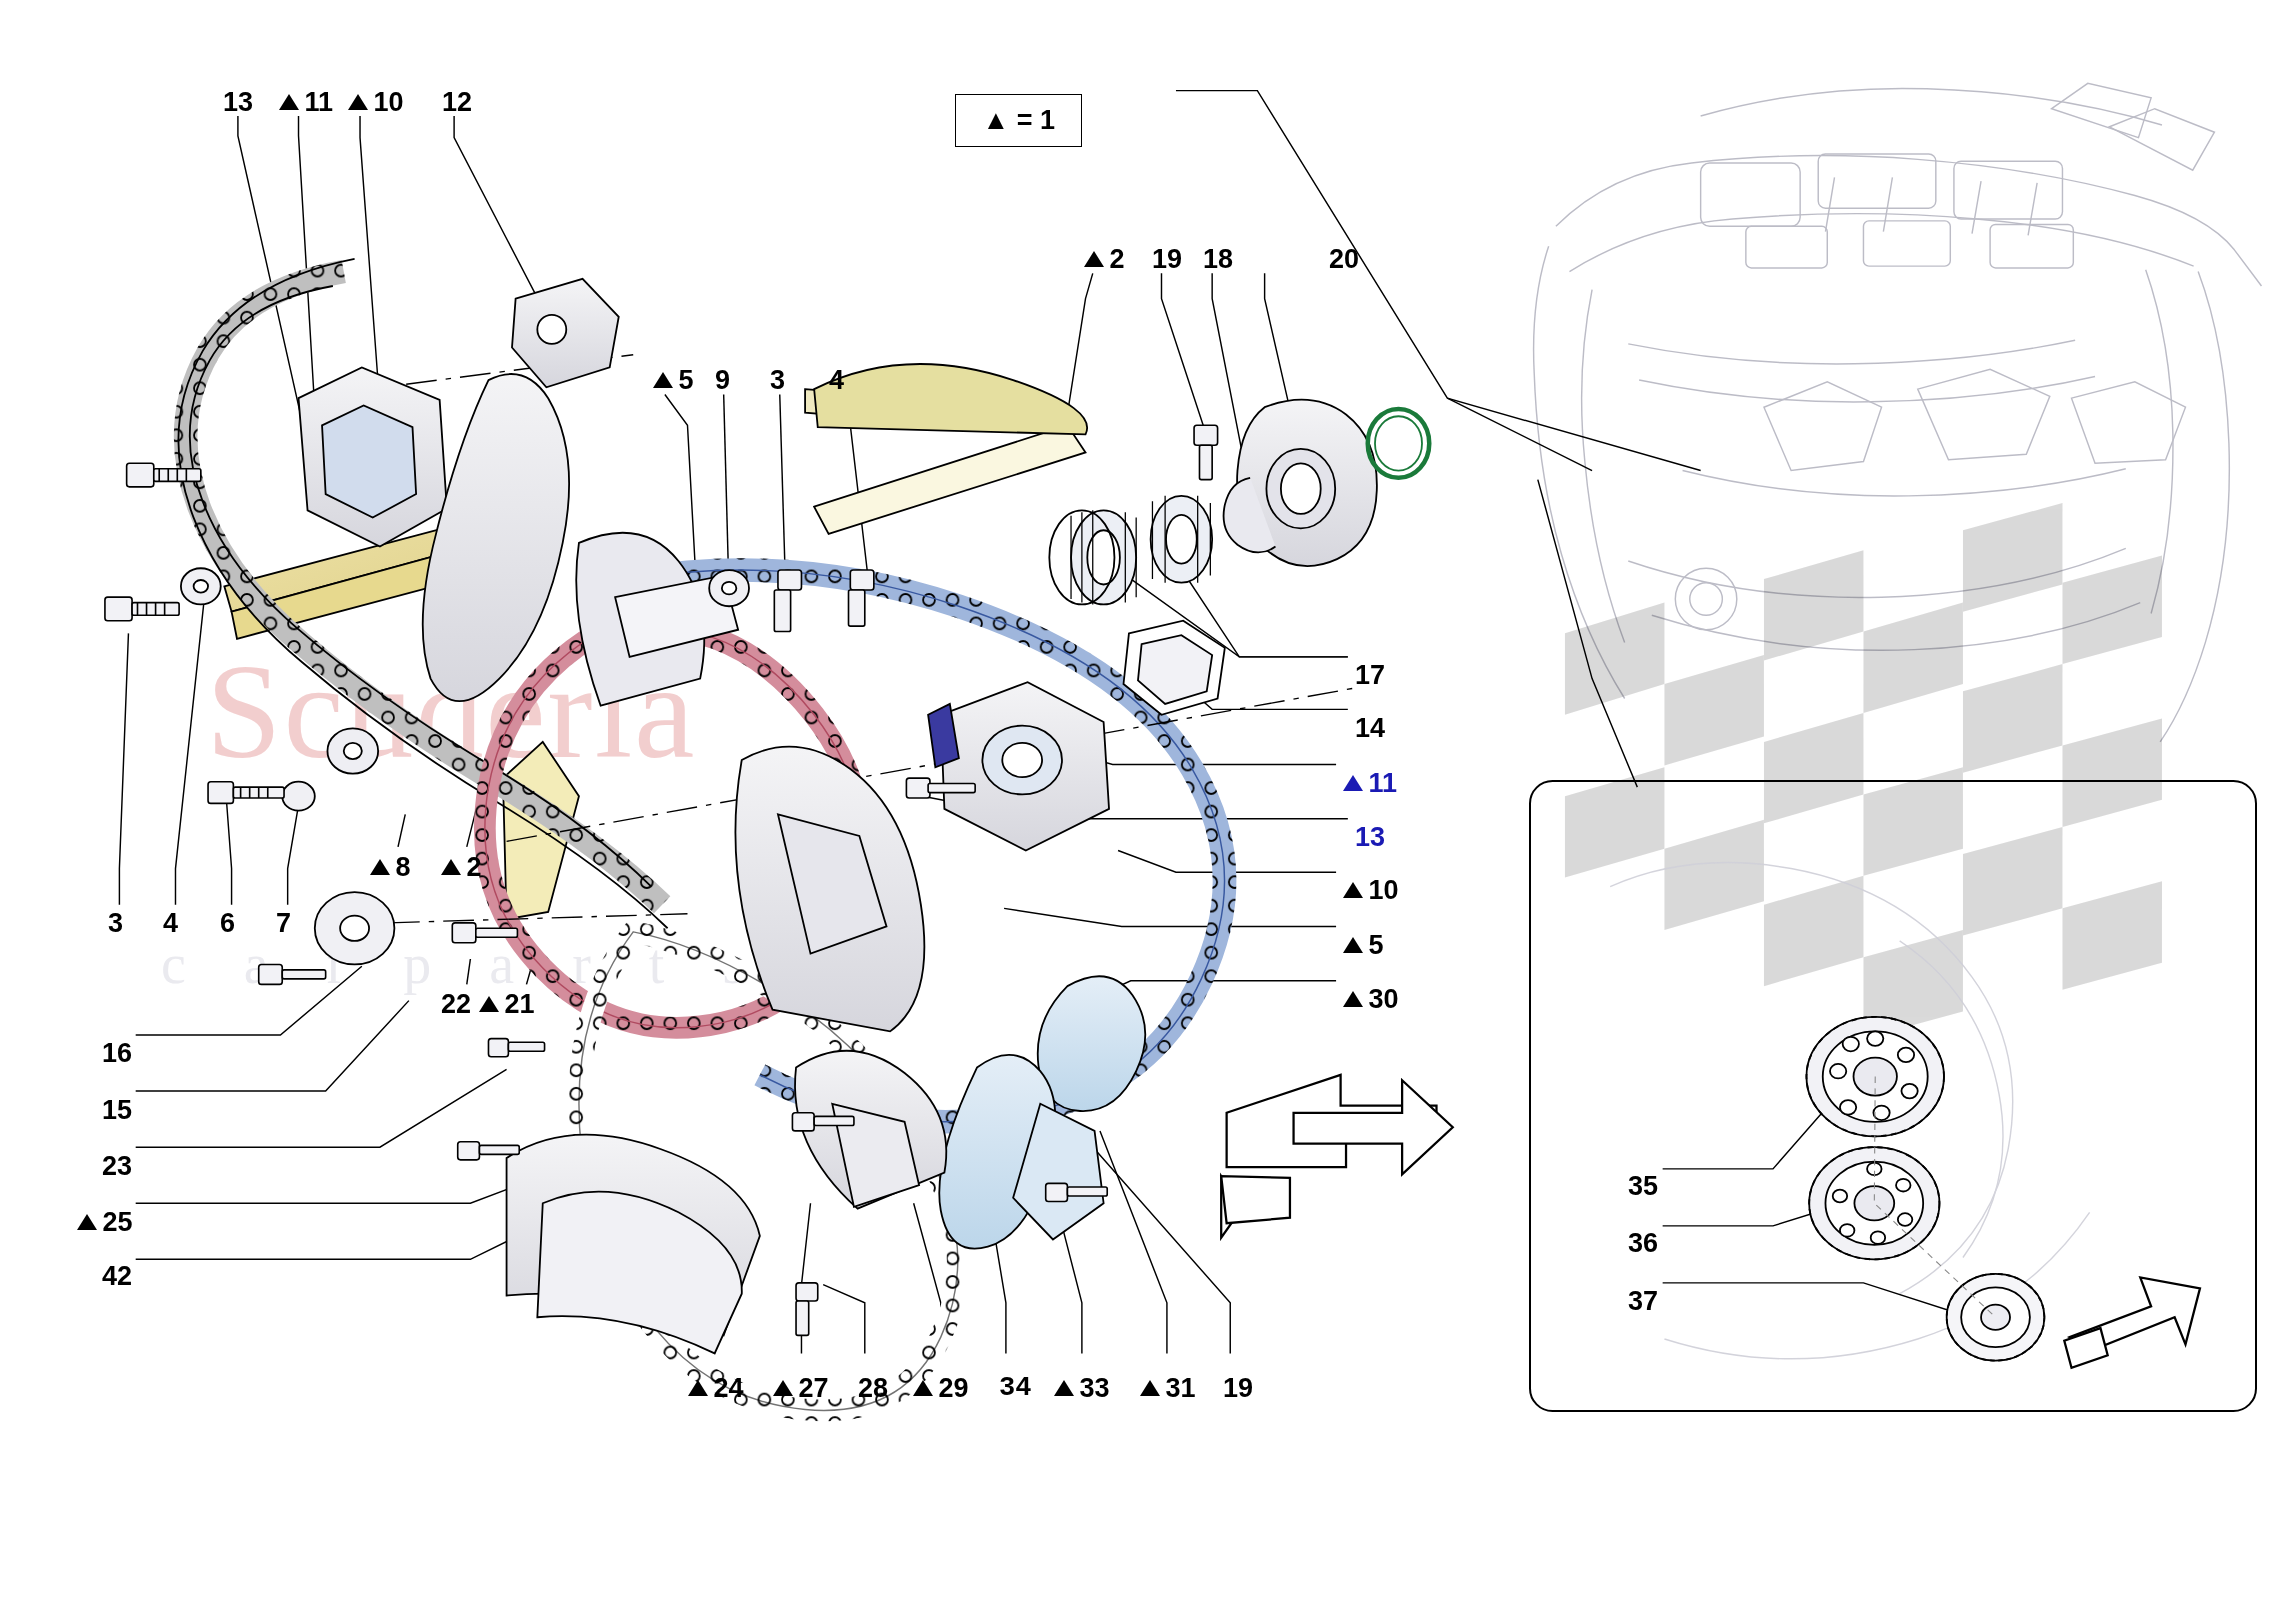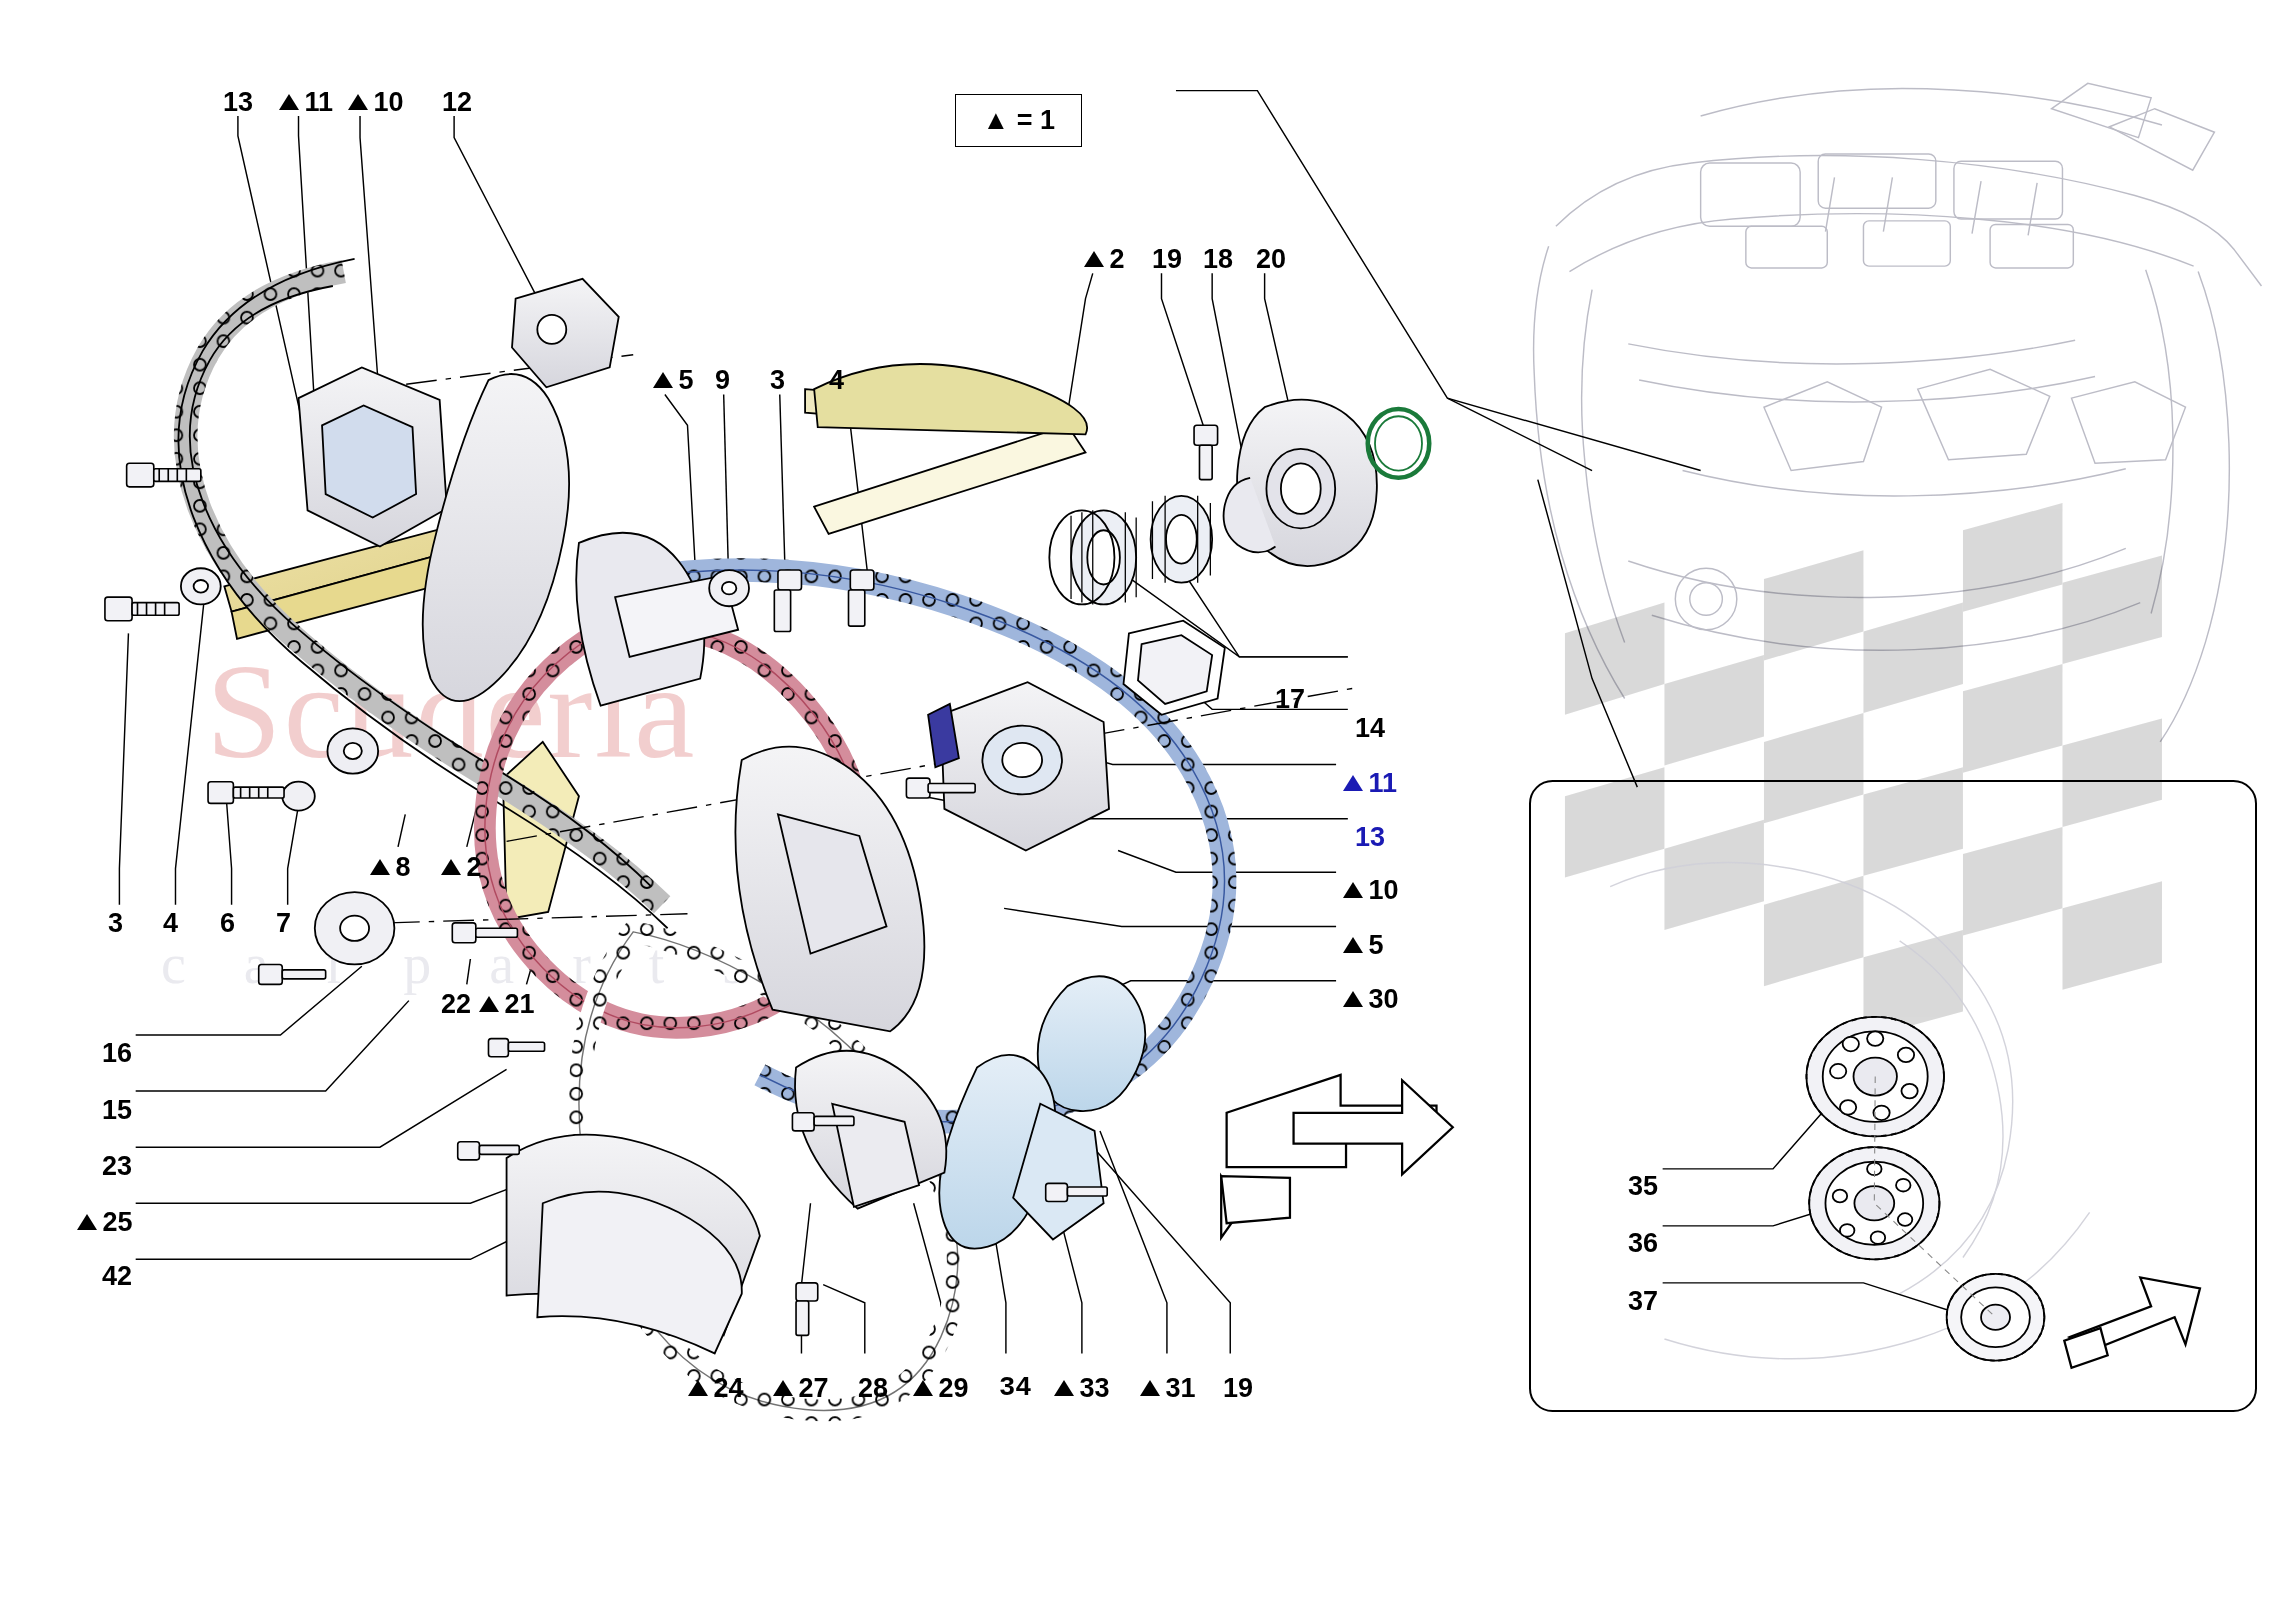--- a/index.html
+++ b/index.html
@@ -458,22 +458,22 @@
       <div class="lbl" style="left: 279px; top: 89px;"><span class="tri"></span><span>11</span></div>
       <div class="lbl" style="left: 348px; top: 89px;"><span class="tri"></span><span>10</span></div>
       <div class="lbl" style="left: 442px; top: 89px;"><span>12</span></div>
       <div class="lbl" style="left: 653px; top: 367px;"><span class="tri"></span><span>5</span></div>
       <div class="lbl" style="left: 715px; top: 367px;"><span>9</span></div>
       <div class="lbl" style="left: 770px; top: 367px;"><span>3</span></div>
       <div class="lbl" style="left: 829px; top: 367px;"><span>4</span></div>
       <div class="lbl" style="left: 1084px; top: 246px;"><span class="tri"></span><span>2</span></div>
       <div class="lbl" style="left: 1152px; top: 246px;"><span>19</span></div>
       <div class="lbl" style="left: 1203px; top: 246px;"><span>18</span></div>
-      <div class="lbl" style="left: 1256px; top: 246px;"><span>20</span></div>
-      <div class="lbl" style="left: 1275px; top: 662px; margin-top: 24px;"><span>17</span></div>
+      <div class="lbl" style="left: 1329px; top: 246px;"><span>20</span></div>
+      <div class="lbl" style="left: 1355px; top: 662px;"><span>17</span></div>
       <div class="lbl" style="left: 1355px; top: 715px;"><span>14</span></div>
       <div class="lbl blue" style="left: 1343px; top: 770px;"><span class="tri blue"></span><span>11</span></div>
       <div class="lbl blue" style="left: 1355px; top: 824px;"><span>13</span></div>
       <div class="lbl" style="left: 1343px; top: 877px;"><span class="tri"></span><span>10</span></div>
       <div class="lbl" style="left: 1343px; top: 932px;"><span class="tri"></span><span>5</span></div>
       <div class="lbl" style="left: 1343px; top: 986px;"><span class="tri"></span><span>30</span></div>
       <div class="lbl" style="left: 108px; top: 910px;"><span>3</span></div>
       <div class="lbl" style="left: 163px; top: 910px;"><span>4</span></div>
       <div class="lbl" style="left: 220px; top: 910px;"><span>6</span></div>
       <div class="lbl" style="left: 276px; top: 910px;"><span>7</span></div>

